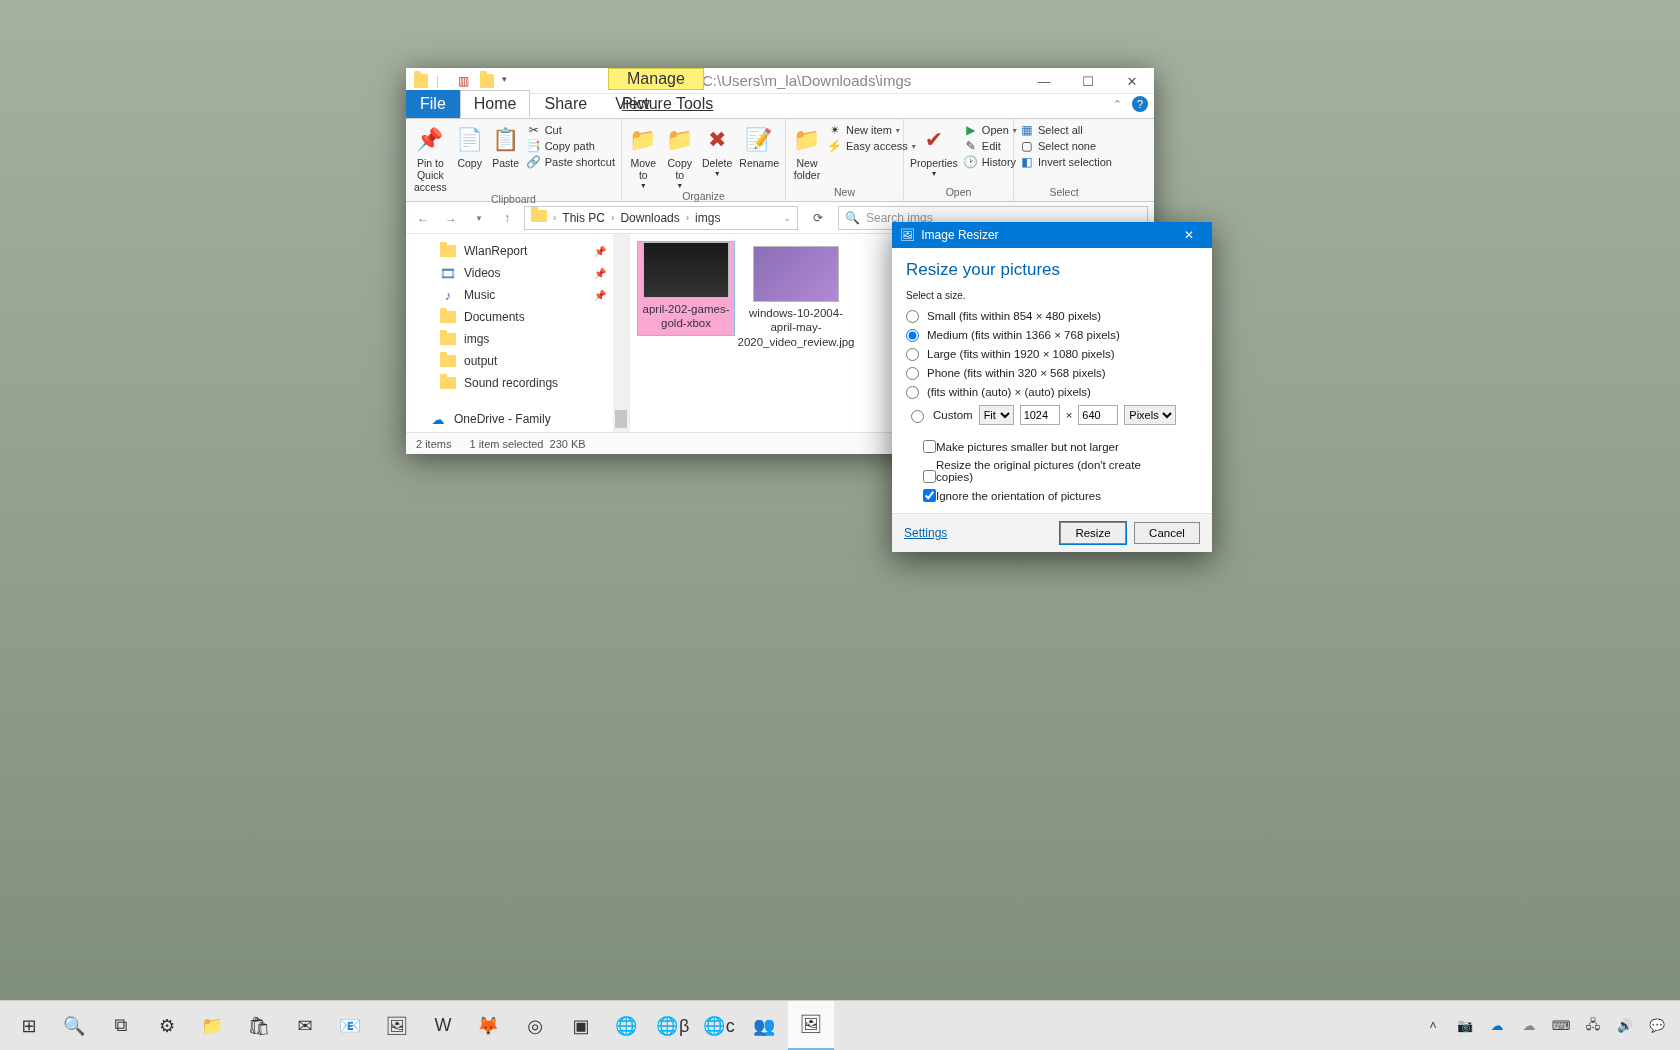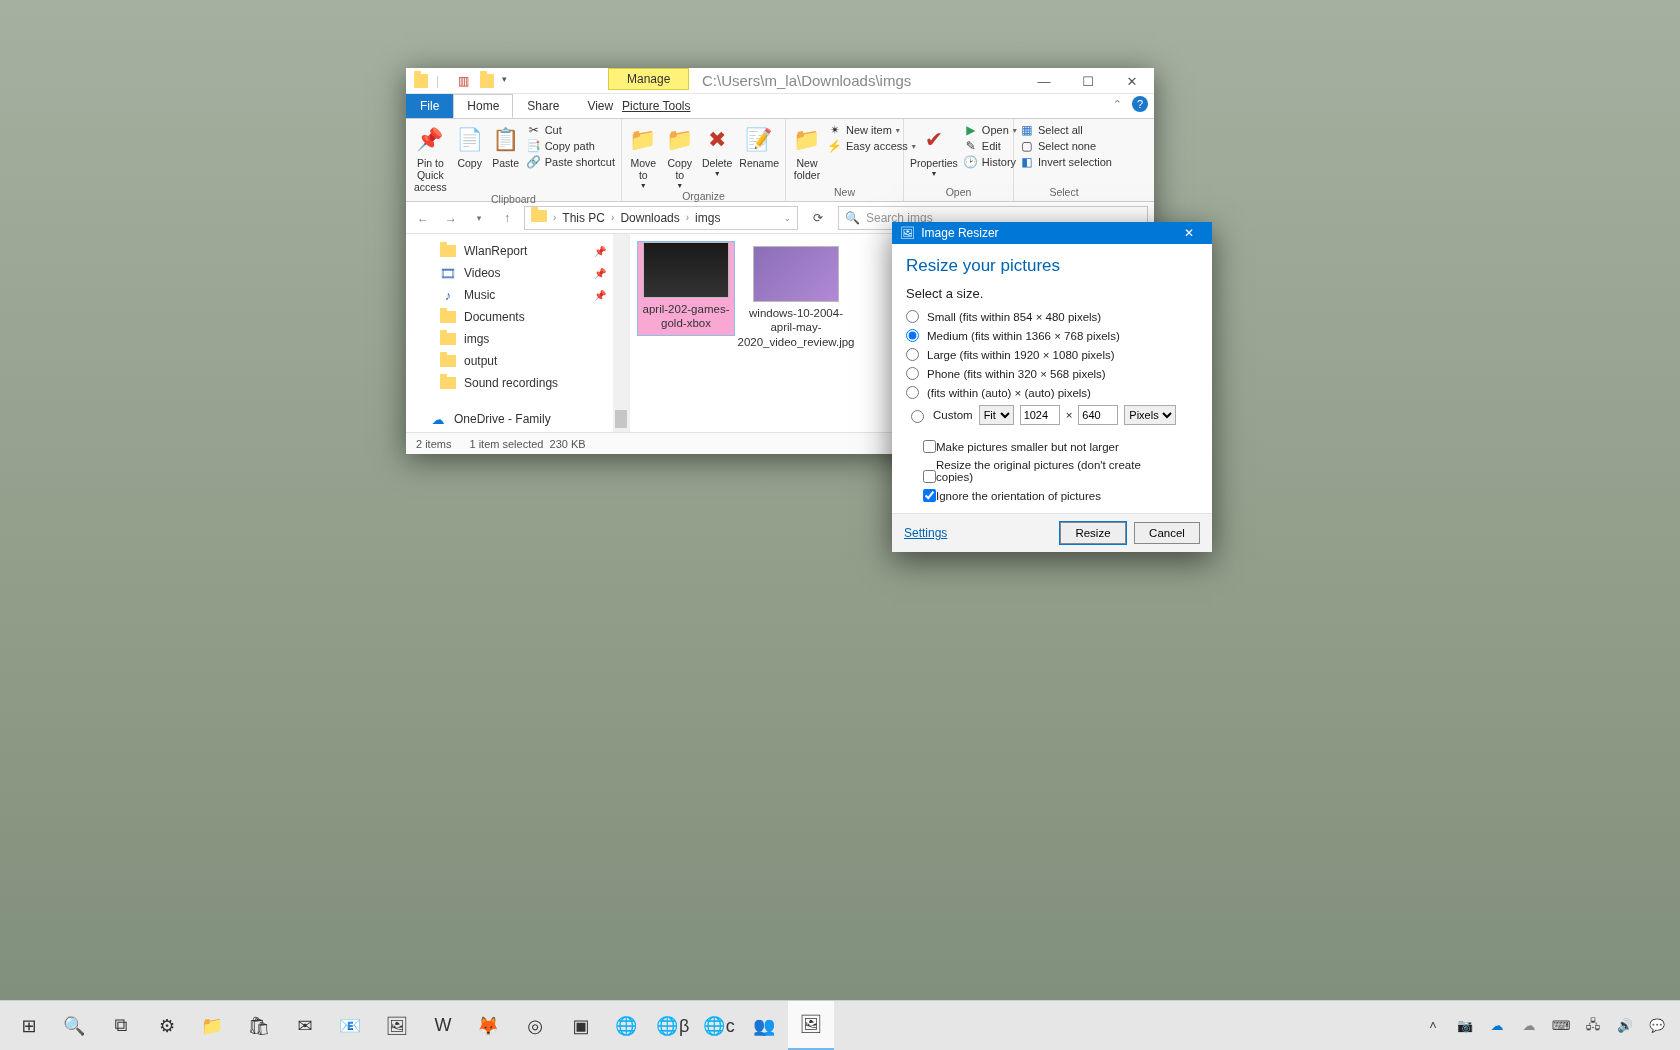--- a/index.html
+++ b/index.html
@@ -13,21 +13,21 @@
 .tray-icon{width:18px;height:18px;display:flex;align-items:center;justify-content:center;cursor:pointer;}
 
 .explorer{position:absolute;left:406px;top:68px;width:748px;height:386px;background:#fff;box-shadow:0 5px 28px rgba(0,0,0,.5);display:flex;flex-direction:column;font-size:12px;color:#333;}
 .titlebar{height:26px;background:#fff;border-bottom:1px solid #e6e6e6;display:flex;align-items:center;position:relative;}
 .titlebar .qat{display:flex;align-items:center;gap:8px;padding-left:8px;}
 .qat span{width:14px;height:14px;display:inline-block;}
 .titlebar .path{position:absolute;left:296px;top:4px;color:#888;font-size:15px;}
 .titlectrls{position:absolute;right:0;top:0;display:flex;}
 .titlectrls div{width:44px;height:26px;display:flex;align-items:center;justify-content:center;font-size:13px;color:#555;cursor:pointer;}
 .tabrow{height:24px;display:flex;align-items:flex-end;position:relative;}
-.tabrow .tab{padding:4px 13px;font-size:12px;color:#333;border:1px solid transparent;cursor:pointer;}
+.tabrow .tab{padding:4px 13px;font-size:16px;color:#333;border:1px solid transparent;cursor:pointer;}
 .tabrow .tab.file{background:#1979ca;color:#fff;}
 .tabrow .tab.active{background:#fff;border:1px solid #ccc;border-bottom:1px solid #fff;}
 .tabrow .tab.context{background:#fff27a;color:#333;position:absolute;left:202px;top:-26px;height:22px;display:flex;align-items:center;padding:0 18px;border:1px solid #d8ce3e;}
 .tabrow .helparea{position:absolute;right:6px;top:2px;display:flex;gap:10px;align-items:center;}
 .helparea .q{width:16px;height:16px;border-radius:50%;background:#1979ca;color:#fff;font-size:11px;display:flex;align-items:center;justify-content:center;}
 .ribbon{height:84px;border-top:1px solid #ccc;border-bottom:1px solid #ccc;background:#f8f8f8;display:flex;}
 .rgroup{border-right:1px solid #ddd;display:flex;flex-direction:column;padding:4px 6px 1px;}
 .rgroup .glabel{text-align:center;font-size:10.5px;color:#666;margin-top:auto;padding-bottom:2px;}
 .rgroup .gbody{display:flex;gap:6px;flex:1;}
 .bigbtn{display:flex;flex-direction:column;align-items:center;justify-content:flex-start;width:50px;font-size:10.5px;text-align:center;line-height:1.15;cursor:pointer;padding-top:2px;}
@@ -56,21 +56,21 @@
 .fileitem{width:96px;display:flex;flex-direction:column;align-items:center;text-align:center;font-size:11.5px;line-height:1.25;cursor:pointer;padding:4px;}
 .fileitem.selected{background:#f9a8d4;outline:1px solid #8ac0e8;}
 .fileitem .thumb{width:86px;height:56px;background:#555;margin-bottom:4px;border:1px solid #bbb;position:relative;}
 .statusbar{height:22px;border-top:1px solid #e2e2e2;display:flex;align-items:center;padding:0 10px;gap:18px;font-size:11px;color:#555;background:#fafafa;}
 
 .dialog{position:absolute;left:892px;top:222px;width:320px;height:330px;background:#fff;box-shadow:0 8px 30px rgba(0,0,0,.55);display:flex;flex-direction:column;font-size:12px;color:#222;}
 .dialog .dtitle{height:28px;background:#0078d7;color:#fff;display:flex;align-items:center;justify-content:space-between;padding:0 8px;font-size:12px;}
 .dialog .dtitle .close{width:30px;text-align:center;cursor:pointer;}
 .dialog .dbody{padding:10px 14px 8px;flex:1;display:flex;flex-direction:column;}
 .dialog h3{color:#0063b1;font-weight:400;font-size:17px;margin:2px 0 10px;}
-.radio-row{display:flex;align-items:center;gap:8px;padding:3px 0;font-size:11.5px;}
+.radio-row{display:flex;gap:8px;padding:3px 0;font-size:11.5px;}
 .radio-row input[type=radio]{margin:0;}
 .custom-row{display:flex;align-items:center;gap:6px;font-size:11.5px;padding:3px 0 6px;}
 .custom-row input[type=text]{width:40px;height:20px;border:1px solid #aaa;font-size:11px;padding:0 3px;text-align:left;}
 .custom-row select{height:20px;border:1px solid #aaa;font-size:11px;}
 .chk-row{display:flex;align-items:flex-end;padding:3px 17px;font-size:11.5px;}
 .chk-row input{margin:0;}
 .dfooter{border-top:1px solid #e2e2e2;padding:8px 12px;display:flex;align-items:center;background:#f3f3f3;}
 .dfooter a{color:#0063b1;text-decoration:underline;cursor:pointer;}
 .dfooter .btns{margin-left:auto;display:flex;gap:8px;}
 .dfooter button{width:66px;height:22px;border:1px solid #888;background:#eee;font-size:11.5px;cursor:pointer;}
@@ -344,21 +344,21 @@
 <div class="dialog">
   <div class="dtitle">
     <span style="display:flex;align-items:center;gap:6px;">
         <span>🖼</span>
         <span>Image Resizer</span>
       </span>
     <span class="close">✕</span>
   </div>
   <div class="dbody">
     <h3>Resize your pictures</h3>
-    <div style="font-size:13px;margin-bottom:6px;">Select a size.</div>
+    <div style="font-size:10px;margin-bottom:6px;">Select a size.</div>
     <div id="size-list">
         <div class="radio-row">
           <input type="radio" name="sz" style="">
           <span>Small (fits within 854 × 480 pixels)</span>
         </div>
         <div class="radio-row">
           <input type="radio" name="sz" checked="" style="">
           <span>Medium (fits within 1366 × 768 pixels)</span>
         </div>
         <div class="radio-row">

